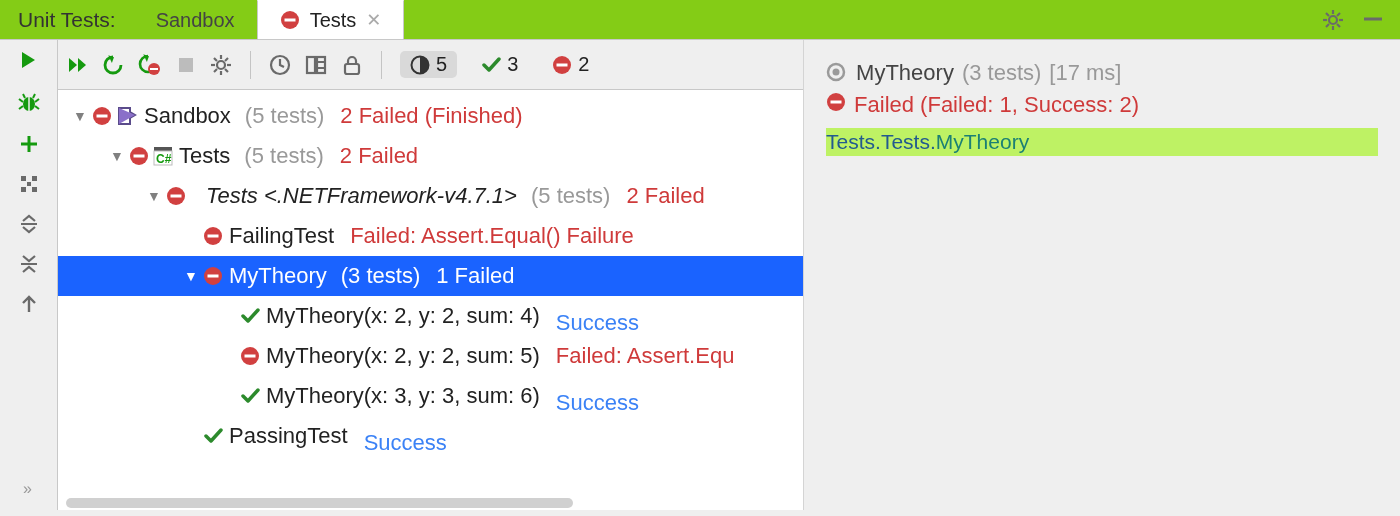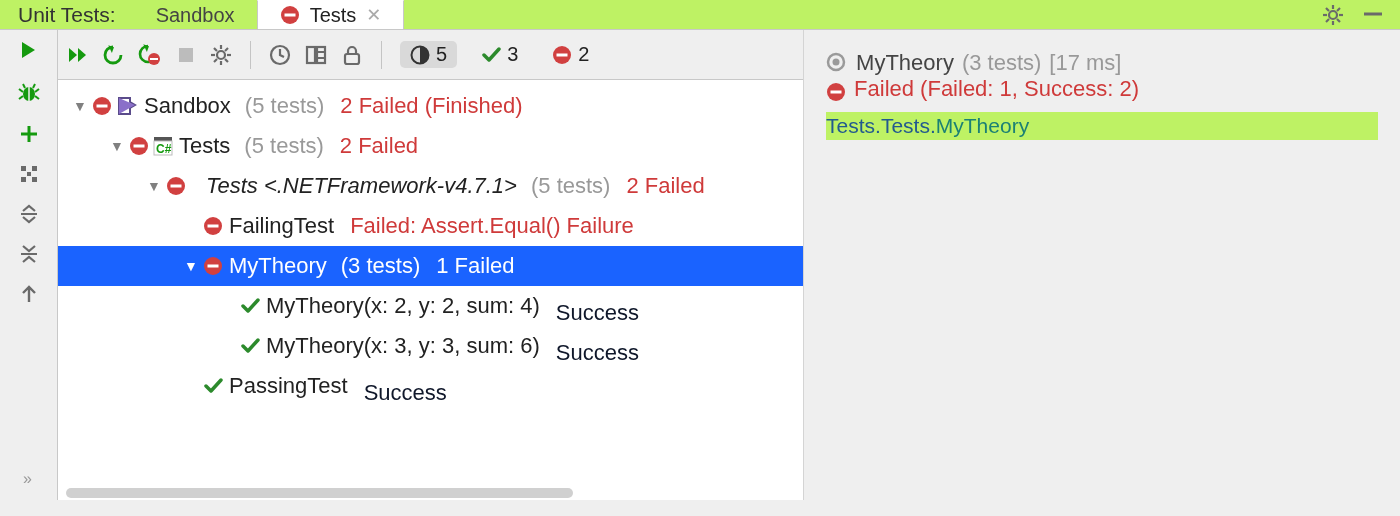--- a/index.html
+++ b/index.html
@@ -8,23 +8,23 @@
   font-size: 20px;
   background: #efefef;
   width: 1400px;
   height: 516px;
   overflow: hidden;
   color: #222;
 }
 .header {
   display: flex;
   align-items: center;
-  height: 30px;
+  height: 40px;
   border-bottom: 1px solid #c8c8c8;
-  background: #bef264;
+  background: #84cc16;
 }
 .header-title { padding: 0 18px; font-size: 21px; color: #333; }
 .tabs { display: flex; align-items: stretch; height: 100%;}
 .tab {
   display: flex; align-items: center; gap: 10px;
   padding: 0 22px;
   cursor: pointer;
   border-top: 1px solid transparent;
 }
 .tab.inactive { color: #444; }
@@ -72,27 +72,27 @@
   height: 40px; font-size: 22px; padding-right: 4px;
 }
 .row.selected { background: #1a63ff; color: #fff; }
 .row.selected .gray, .row.selected .fail-text, .row.selected .success-text { color: #fff; }
 .indent { display: inline-block; }
 .arrow { width: 24px; text-align: center; color: #808080; font-size: 14px; cursor: pointer;}
 .row.selected .arrow { color: #fff; }
 .name { margin-left: 4px; }
 .gray { color: #999; }
 .fail-text { color: #cf3a3a; }
-.success-text { color: #0f172a; margin-top: 14px; }
+.success-text { color: #3b82f6; margin-top: 14px; }
 .scrollbar-h { height: 14px; background:#fff; display:flex; align-items:center;}
 .scrollbar-thumb { height: 10px; width: 68%; background:#d0d0d0; border-radius: 5px; margin-left: 8px;}
 .detail-pane { flex: 1; background: #efefef; padding: 20px 22px; font-size: 22px; }
 .detail-line1 { color: #777; display: flex; align-items: center; gap: 8px;}
 .detail-line1 .dn { color:#444; font-weight:500;}
-.detail-line2 { display:flex; align-items:flex-end; gap:8px;}
+.detail-line2 { margin-top: 6px; display:flex; align-items:flex-start; gap:8px;}
 .fqn { margin-top: 10px; font-size: 21px; background:#bef264; padding: 2px 0;}
 .fqn .ns { color: #225a8f; }
 .fqn .mn { color: #1b8074; }
 .icon { display:inline-flex; align-items:center; justify-content:center; }
 svg { display:block; }
 </style>
 </head>
 <body>
 
 <svg width="0" height="0" style="position:absolute">
@@ -432,20 +432,31 @@
               </svg>
             </span>
             <span class="name" style="margin-left: 6px;">MyTheory(x: 2, y: 2, sum: 4)</span>
             <span class="success-text" style="margin-left: 16px;">Success</span>
           </div>
           <div class="row">
             <span class="indent" style="width: 158px;"></span>
             <span class="arrow"></span>
             <span class="icon">
               <svg width="20" height="20">
+                <use href="#fail-icon"></use>
+              </svg>
+            </span>
+            <span class="name" style="margin-left: 6px;">MyTheory(x: 2, y: 2, sum: 5)</span>
+            <span class="fail-text" style="margin-left: 16px;">Failed: Assert.Equ</span>
+          </div>
+          <div class="row">
+            <span class="indent" style="width: 158px;"></span>
+            <span class="arrow"></span>
+            <span class="icon">
+              <svg width="20" height="20">
                 <use href="#pass-icon"></use>
               </svg>
             </span>
             <span class="name" style="margin-left: 6px;">MyTheory(x: 3, y: 3, sum: 6)</span>
             <span class="success-text" style="margin-left: 16px;">Success</span>
           </div>
           <div class="row">
             <span class="indent" style="width: 121px;"></span>
             <span class="arrow"></span>
             <span class="icon">

